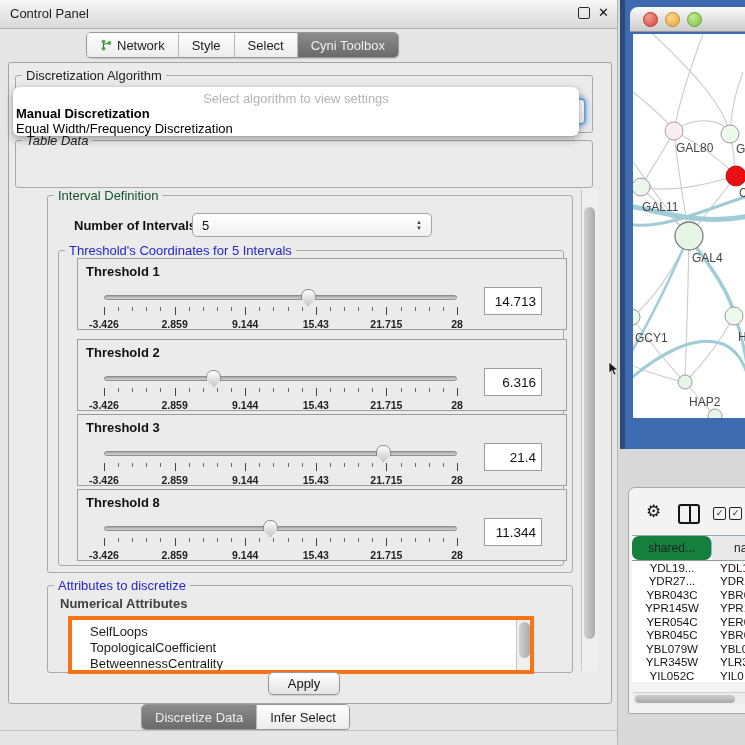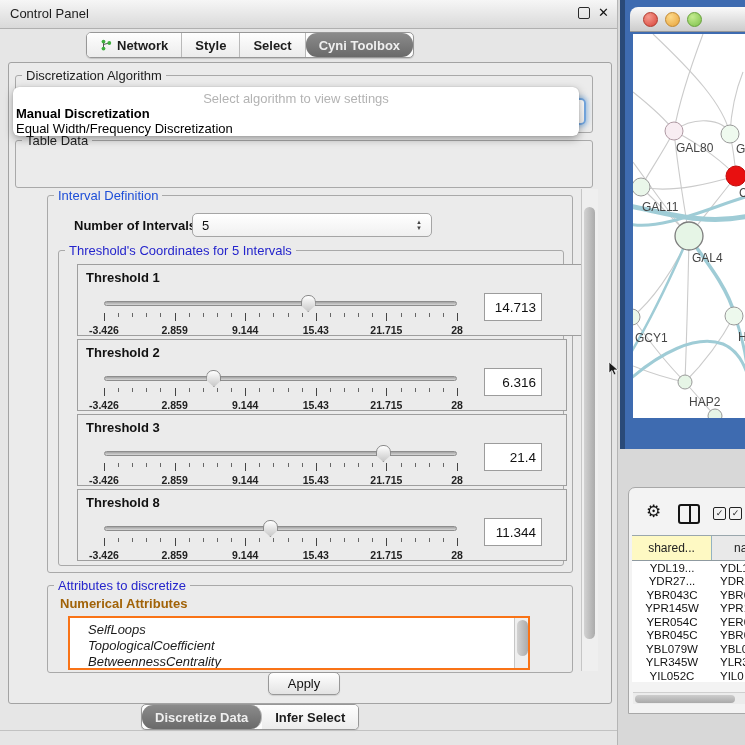--- a/index.html
+++ b/index.html
@@ -7,30 +7,30 @@
   #stage{position:relative;width:745px;height:745px;overflow:hidden;background:#d8d8d8;}
   
   #cp{position:absolute;left:0;top:0;width:617px;height:745px;background:#e6e6e6;border-right:1px solid #b5b5b5;}
   #cp-titlebar{position:absolute;left:0;top:0;width:100%;height:28px;background:linear-gradient(#f6f6f6,#d9d9d9);border-bottom:1px solid #b0b0b0;}
   #cp-title{position:absolute;left:10px;top:6px;font-size:13px;color:#1d1d1d;}
   .tb-icons{position:absolute;right:8px;top:7px;display:flex;gap:8px;align-items:center;}
   .float-ic{width:10px;height:10px;border:1.6px solid #2a2a2a;border-radius:2px;}
   .close-ic{font-size:13px;font-weight:bold;color:#111;line-height:12px;}
   
   .seg{position:absolute;display:flex;border:1px solid #979797;border-radius:5px;overflow:hidden;background:#fdfdfd;box-shadow:0 1px 1px rgba(0,0,0,.15);height:24px;}
-  .seg .s{display:flex;align-items:center;gap:5px;padding:11px 13px;font-size:13px;color:#1c1c1c;background:linear-gradient(#fefefe,#ececec);border-right:1px solid #b9b9b9;white-space:nowrap;font-weight:bold;}
+  .seg .s{display:flex;align-items:center;gap:5px;padding:11px 13px;font-size:13px;color:#1c1c1c;background:linear-gradient(#fefefe,#ececec);border-right:1px solid #b9b9b9;white-space:nowrap;}
   .seg .s:last-child{border-right:none;}
-  .seg .s.sel{background:linear-gradient(#8b8b8b,#6a6a6a);color:#efefef;border-radius:11px;}
+  .seg .s.sel{background:linear-gradient(#8b8b8b,#6a6a6a);color:#efefef;}
   #tabs-top{left:86px;top:32px;}
   #tabs-bottom{left:141px;top:704px;}
   
   #panel{position:absolute;left:8px;top:62px;width:602px;height:640px;background:#ebebeb;border:1px solid #a3a3a3;border-radius:3px;}
   .group{position:absolute;border:1px solid #a9a9a9;border-radius:3px;}
   .group-label{position:absolute;top:-8px;left:6px;background:#ebebeb;padding:0 4px;font-size:13px;color:#222;white-space:nowrap;}
-  .g-green{color:#1d4ed8;} .g-blue{color:#2525cc;}
+  .g-green{color:#14532d;} .g-blue{color:#2525cc;}
   
   .combo{position:absolute;background:linear-gradient(#ffffff,#f0f0f0);border:1px solid #a5a5a5;border-radius:5px;font-size:13px;color:#111;display:flex;align-items:center;padding-left:9px;box-sizing:border-box;}
   .stepper{position:absolute;right:9px;top:50%;transform:translateY(-50%);display:flex;flex-direction:column;line-height:6px;font-size:6px;color:#444;}
   .focus-combo{border:2px solid #74a7e0;box-shadow:0 0 4px 2px rgba(110,166,223,.55);}
   
   #popup{position:absolute;left:13px;top:87px;width:566px;height:49px;background:#ffffff;border-radius:6px;box-shadow:0 3px 9px rgba(0,0,0,.35),0 0 1px rgba(0,0,0,.3);z-index:60;}
   #popup .hint{position:absolute;left:0;top:4px;width:100%;text-align:center;font-size:13px;color:#b3b3b3;}
   #popup .it1{position:absolute;left:3px;top:19px;font-size:13px;font-weight:bold;color:#000;}
   #popup .it2{position:absolute;left:3px;top:34px;font-size:13px;color:#000;}
   
@@ -41,21 +41,21 @@
   .thr .tl{position:absolute;left:8px;top:5px;font-size:13px;font-weight:bold;color:#111;}
   .sliderzone{position:absolute;left:26px;top:28px;width:353px;height:40px;}
   .track{position:absolute;left:0;top:8px;width:100%;height:5px;background:linear-gradient(#a2a2a2,#d8d8d8);border:1px solid #8d8d8d;border-radius:3px;box-sizing:border-box;}
   .thumb{position:absolute;top:2px;width:15px;height:17px;margin-left:-7px;background:linear-gradient(#ffffff,#c9c9c9);border:1px solid #898989;border-radius:7px 7px 3px 3px;clip-path:polygon(0 0,100% 0,100% 60%,50% 100%,0 60%);box-sizing:border-box;}
   .ticks{position:absolute;left:0;top:20px;width:100%;height:9px;}
   .ticks span{position:absolute;top:0;width:1px;height:4px;background:#666;}
   .ticks span.major{height:8px;background:#444;}
   .tlab{position:absolute;top:31px;transform:translateX(-50%);font-size:10.5px;font-weight:bold;color:#222;white-space:nowrap;}
   .valbox{position:absolute;left:406px;top:28px;width:58px;height:28px;background:#fff;border:1px solid #9c9c9c;font-size:13.5px;color:#111;display:flex;align-items:center;justify-content:flex-end;padding-right:5px;box-sizing:border-box;}
   
-  #attr-list{position:absolute;background:#fff;border:2px solid #f97316;overflow:hidden;font-style:italic;}
+  #attr-list{position:absolute;background:#fff;border:4px solid #f97316;overflow:hidden;}
   #attr-list .li{font-size:13px;color:#1a1a1a;line-height:16px;padding-left:18px;white-space:nowrap;}
   
   .mac-btn{position:absolute;background:linear-gradient(#ffffff,#e3e3e3);border:1px solid #989898;border-radius:5px;font-size:13px;color:#111;display:flex;align-items:center;justify-content:center;box-shadow:0 1px 1px rgba(0,0,0,.12);}
   
   #net-win{position:absolute;left:620px;top:0;width:125px;height:449px;background:#3e6bb0;}
   #net-win .dark-edge{position:absolute;left:0;top:0;width:5px;height:100%;background:#2a4a78;}
   #net-title{position:absolute;left:10px;top:7px;width:115px;height:24px;background:linear-gradient(#fafafa,#cccccc);border-bottom:1px solid #979797;border-radius:8px 0 0 0;}
   .light{position:absolute;top:5px;width:13px;height:13px;border-radius:50%;}
   #net-canvas{position:absolute;left:13px;top:34px;width:112px;height:384px;background:#ffffff;overflow:hidden;}
   #net-canvas svg{display:block;}
@@ -63,21 +63,21 @@
   #tp-bar{position:absolute;left:620px;top:449px;width:125px;height:34px;background:#e2e2e2;}
   #tp-title{position:absolute;left:17px;top:10px;font-size:13px;color:#1d1d1d;}
   #tp{position:absolute;left:628px;top:487px;width:130px;height:225px;background:#f3f3f3;border:1px solid #a8a8a8;border-radius:7px 0 0 0;}
   .tp-tool{position:absolute;color:#141414;}
   .cbx{position:absolute;width:11px;height:11px;border:1.6px solid #222;border-radius:2px;font-size:9px;line-height:10px;text-align:center;color:#222;}
   .colic{position:absolute;width:18px;height:16px;border:2px solid #141414;border-radius:3px;}
   .colic:after{content:"";position:absolute;left:50%;top:0;width:2px;height:100%;background:#141414;}
   #tp-table{position:absolute;left:3px;top:47px;width:170px;background:#fff;}
   .hrow{display:flex;height:24px;border-top:1px solid #9aa7ad;border-bottom:1px solid #8f9aa0;}
   .hcell{font-size:12px;color:#222;display:flex;align-items:center;justify-content:center;box-sizing:border-box;}
-  .hc1{width:80px;background:#fef9c3;border-right:1px solid #93b3c2;}
+  .hc1{width:80px;background:#15803d;border-right:1px solid #93b3c2;border-radius:7px;}
   .hc2{width:90px;background:#e9e9e9;justify-content:flex-start;padding-left:22px;}
   #tp-rows{height:121px;overflow:hidden;}
   .trow{display:flex;height:13.5px;align-items:center;}
   .tc{font-size:11.5px;color:#111;box-sizing:border-box;white-space:nowrap;}
   .tc1{width:80px;text-align:center;}
   .tc2{width:90px;padding-left:8px;}
   .hsb{position:absolute;left:4px;top:204px;width:114px;height:11px;background:#ececec;border-top:1px solid #cfcfcf;}
   .hsb .hth{position:absolute;left:2px;top:1.5px;width:100px;height:8px;border-radius:5px;background:linear-gradient(#cdcdcd,#a9a9a9);}
   
   #cursor{position:absolute;left:608px;top:362px;z-index:80;}
@@ -117,40 +117,40 @@
         </span>
     </div>
 
     <div id="panel">
 
       <div class="group" style="left:6px;top:12px;width:576px;height:56px;">
         <span class="group-label">Discretization Algorithm</span>
         <div class="combo focus-combo" style="left:8px;top:22px;width:562px;height:27px;"></div>
       </div>
 
-      <div class="group" style="left:6px;top:77px;width:576px;height:46px;">
+      <div class="group" style="left:6px;top:77px;width:576px;height:46px;font-style:italic;">
         <span class="group-label">Table Data</span>
       </div>
 
       <div class="group" style="left:38px;top:132px;width:524px;height:376px;">
         <span class="group-label g-green">Interval Definition</span>
 
         <span style="position:absolute;left:26px;top:22px;font-size:13px;font-weight:bold;color:#111;">Number of Intervals</span>
         <div class="combo" style="left:144px;top:17px;width:240px;height:24px;">
           <span>5</span>
           <span class="stepper">
             <span>▲</span>
               <span>▼</span>
           </span>
         </div>
 
         <div class="group" style="left:10px;top:54px;width:504px;height:314px;">
           <span class="group-label g-blue">Threshold's Coordinates for 5 Intervals</span>
 
-          <div class="thr" id="thr0" style="top:13px;padding-left:16px;">
+          <div class="thr" id="thr0" style="top:7px;">
             <span class="tl">Threshold 1</span>
             <div class="sliderzone">
               <div class="track"></div>
               <div class="thumb" style="left: 57.7%;"></div>
               <div class="ticks">
                   <span class="major" style="left: 0%;"></span>
                   <span style="left: 4%;"></span>
                   <span style="left: 8%;"></span>
                   <span style="left: 12%;"></span>
                   <span style="left: 16%;"></span>
@@ -312,21 +312,21 @@
               <span class="tlab" style="left:80%">21.715</span>
               <span class="tlab" style="left:100%">28</span>
             </div>
             <div class="valbox">11.344</div>
           </div>
         </div>
       </div>
 
       <div class="group" style="left:38px;top:522px;width:524px;height:86px;">
         <span class="group-label g-blue">Attributes to discretize</span>
-        <span style="position:absolute;left:12px;top:10px;font-size:13px;font-weight:bold;color:#a16207;">Numerical Attributes</span>
+        <span style="position:absolute;left:12px;top:10px;font-size:13px;font-weight:bold;color:#404040;">Numerical Attributes</span>
         <div id="attr-list" style="left:20px;top:30px;width:458px;height:50px;">
           <div class="li" style="padding-top:4px;">SelfLoops</div>
           <div class="li">TopologicalCoefficient</div>
           <div class="li">BetweennessCentrality</div>
           <div class="vsb" style="right:0;top:0;width:13px;height:50px;">
             <div class="vth" style="top:2px;height:36px;"></div>
           </div>
         </div>
       </div>
 

